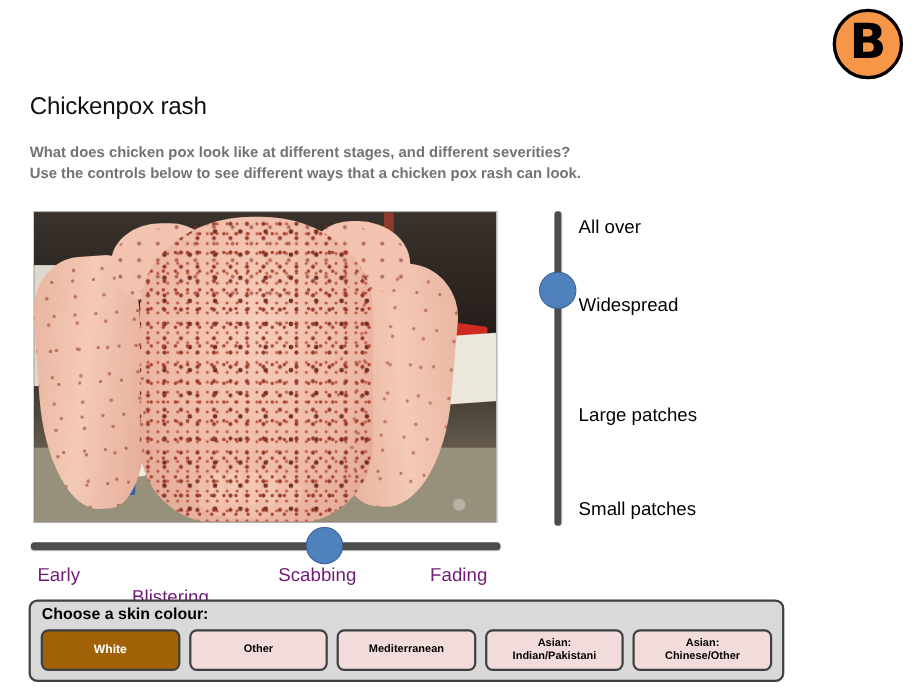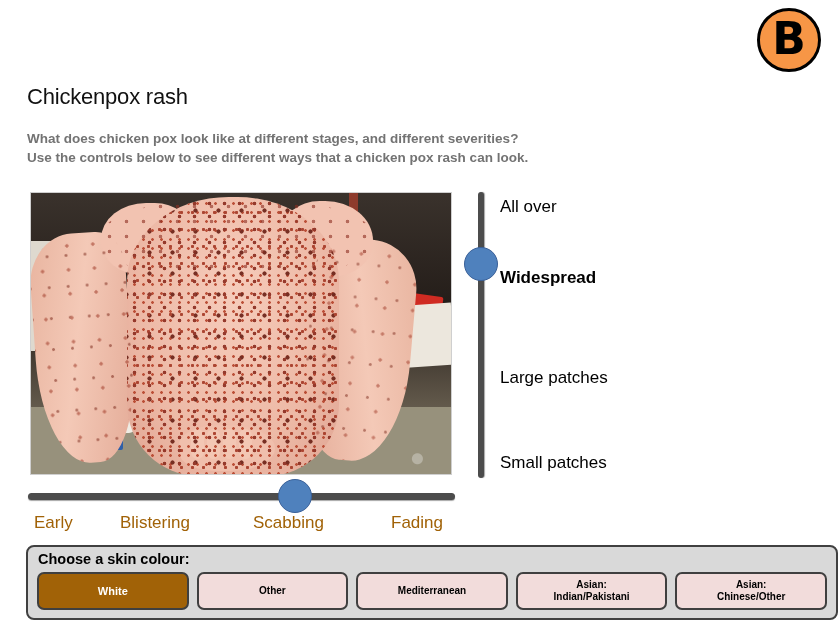--- a/index.html
+++ b/index.html
@@ -208,21 +208,21 @@
   }
   .rash-shoulders {
     left: 70px; top: 6px; width: 272px; height: 80px;
     border-radius: 45%;
     opacity: .6;
     background-image: radial-gradient(circle, #8e2f22 0 1.5px, transparent 2.1px);
     background-size: 17px 15px;
   }
 
   
-  #severity-slider { position: absolute; left: 460px; top: 186px; width: 220px; height: 300px; text-align: right; }
+  #severity-slider { position: absolute; left: 486px; top: 186px; width: 220px; height: 300px; text-align: right; }
   #severity-track {
     position: absolute;
     left: 18px; top: 6px;
     width: 6px; height: 286px;
     background: #4c4c4c;
     border-radius: 3px;
     box-shadow: 1px 0 1px rgba(0,0,0,.35);
   }
   #severity-thumb {
     position: absolute;
@@ -235,21 +235,21 @@
   }
   .severity-label {
     position: absolute;
     left: 40px;
     font-size: 17px;
     line-height: 20px;
     white-space: nowrap;
     color: #000000;
   }
   .severity-label.l0 { top: 11px; }
-  .severity-label.l1 { top: 82px; font-weight: bold; }
+  .severity-label.l1 { top: 82px; }
   .severity-label.l2 { top: 182px; }
   .severity-label.l3 { top: 267px; }
 
   
   #stage-slider { position: absolute; left: 26px; top: 484px; width: 432px; height: 48px; }
   #stage-track {
     position: absolute;
     left: 2px; top: 9px;
     width: 427px; height: 7px;
     background: #4c4c4c;
@@ -264,32 +264,32 @@
     background: #4F81BD;
     border: 1.5px solid #3A6098;
     box-sizing: border-box;
   }
   .stage-label {
     position: absolute;
     top: 29px;
     font-size: 17px;
     line-height: 20px;
     white-space: nowrap;
-    color: #a16207;
+    color: #701a75;
   }
   .stage-label.s0 { left: 8px; }
-  .stage-label.s1 { left: 94px; }
+  .stage-label.s1 { left: 94px; margin-top: 20px; }
   .stage-label.s2 { left: 227px; }
   .stage-label.s3 { left: 365px; }
 
   
   #skin-panel {
     position: absolute;
     left: 26px; top: 545px;
-    width: 812px; height: 75px;
+    width: 687px; height: 75px;
     background: #D9D9D9;
     border: 2px solid #404040;
     border-radius: 8px;
     box-sizing: border-box;
   }
   #skin-panel-label {
     position: absolute;
     left: 10px; top: 4px;
     font-size: 14.5px;
     font-weight: bold;

